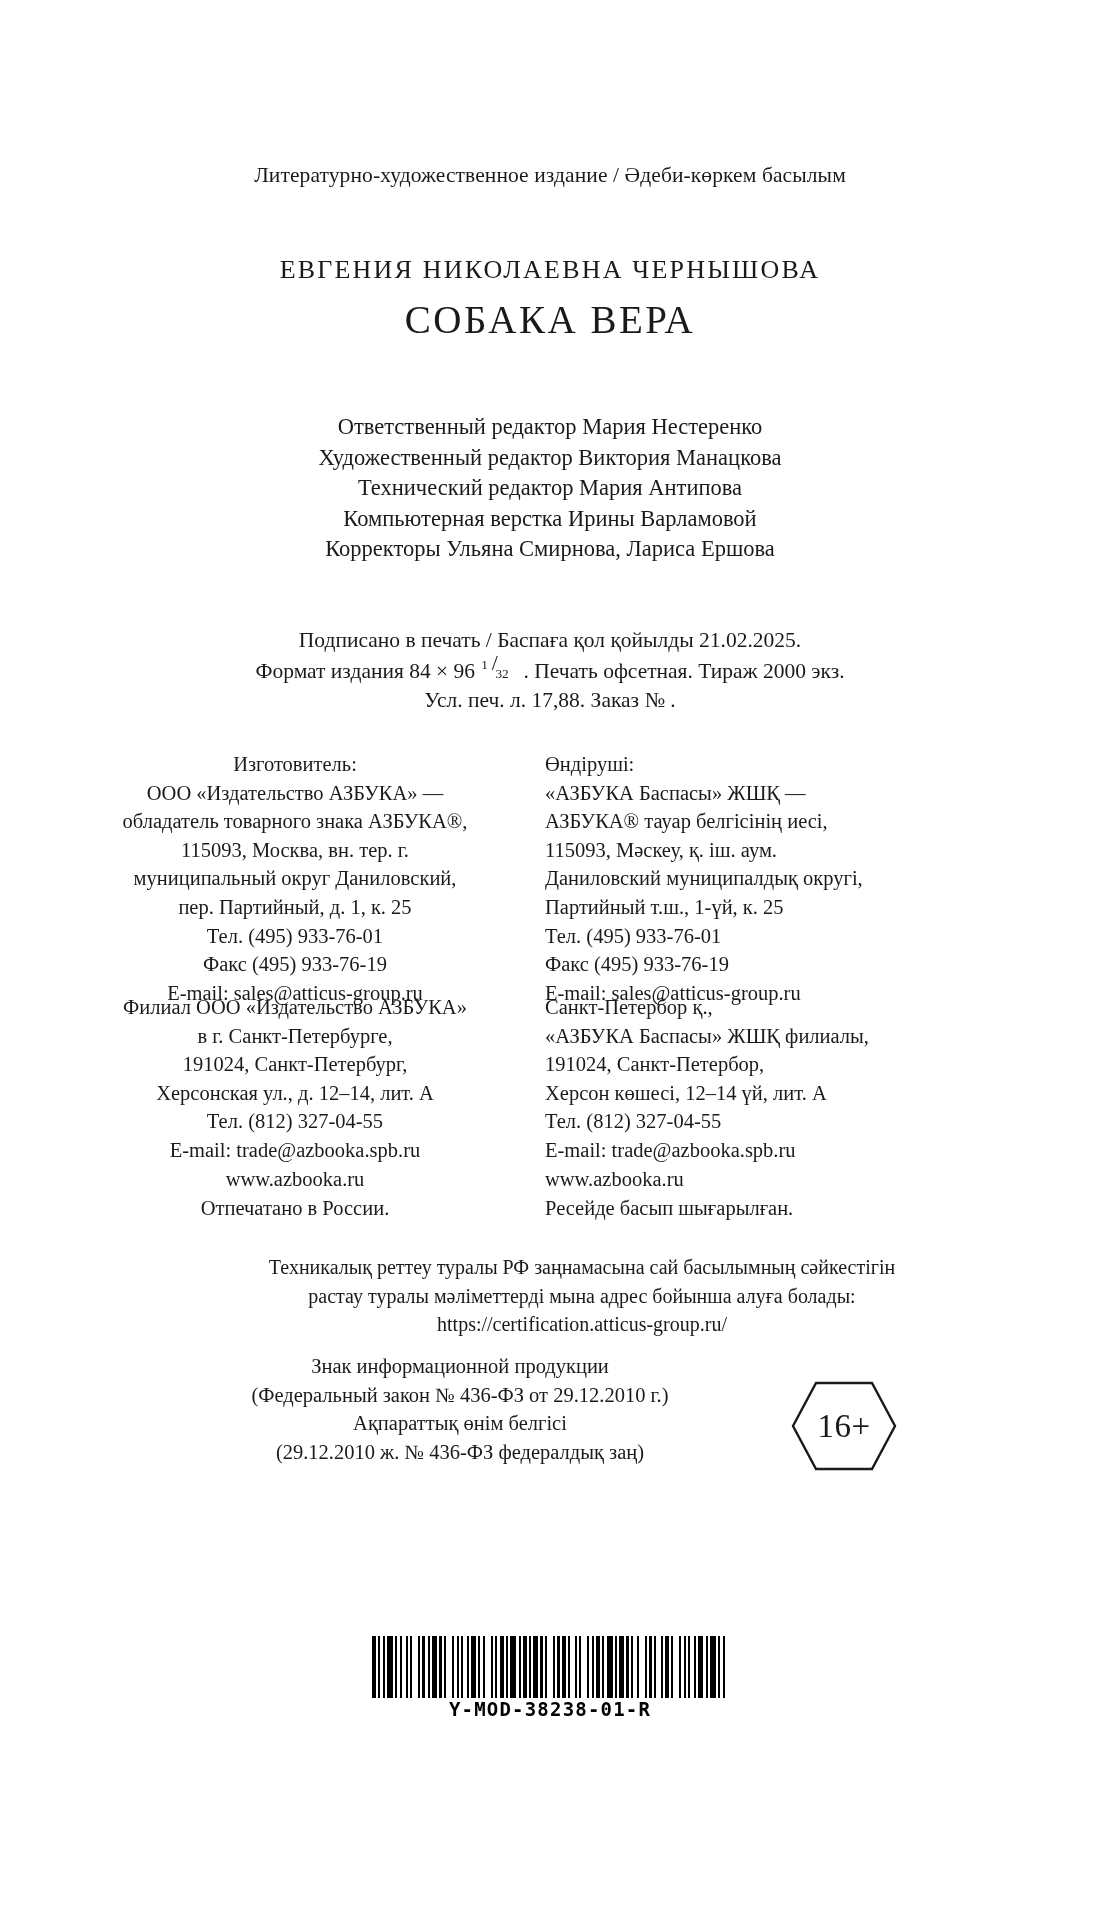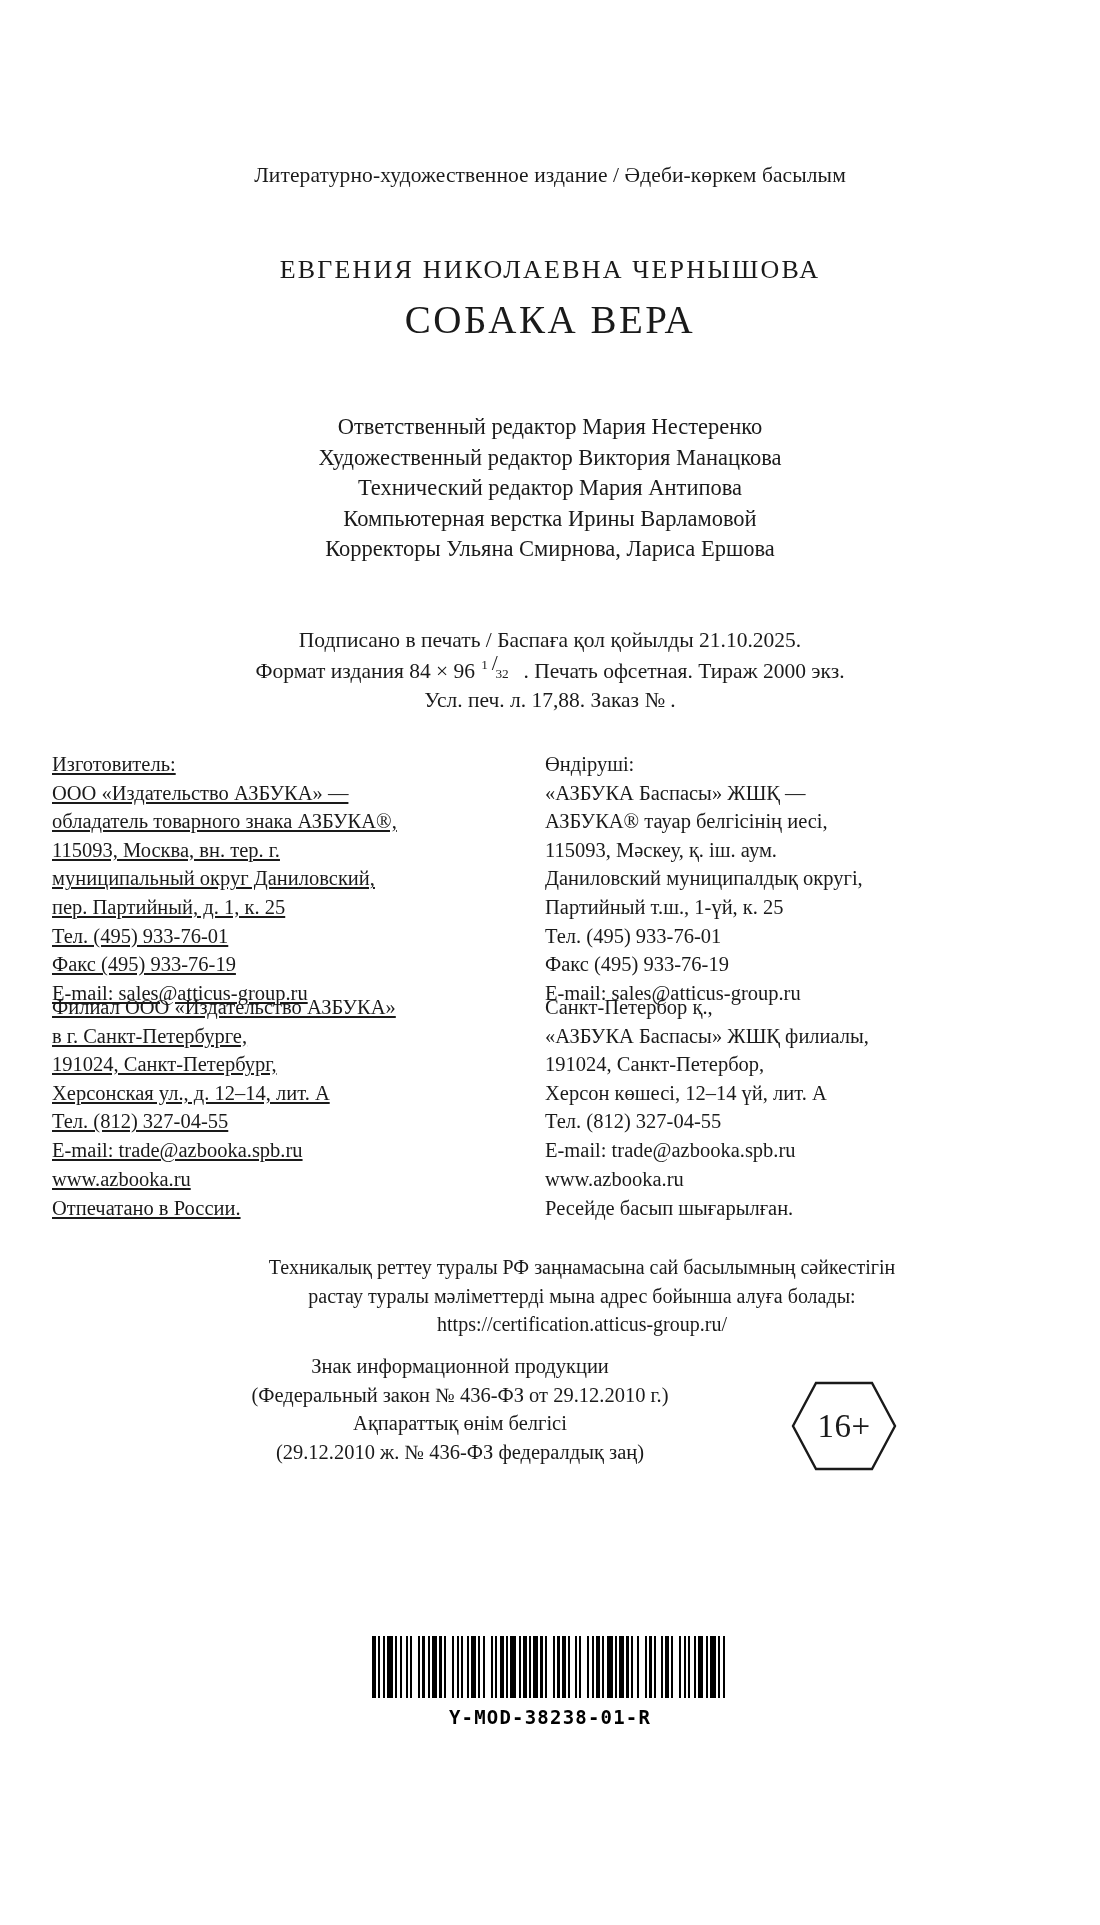--- a/index.html
+++ b/index.html
@@ -103,24 +103,23 @@
   
   .cols {
     position: absolute;
     left: 0;
     width: 1100px;
     font-size: 20.5px;
     line-height: 28.6px;
   }
   .cols .col-left {
     position: absolute;
-    left: 52px;
+    left: 60px;
     width: 470px;
-    text-align: left;
-    text-decoration: underline;
+    text-align: center;
   }
   .cols .col-right {
     position: absolute;
     left: 545px;
     width: 500px;
     text-align: left;
   }
   .cols div { white-space: nowrap; }
 
   #pub-block-1 { top: 750px; }
@@ -202,21 +201,20 @@
     font-size: 0;
     white-space: nowrap;
   }
   .barcode i {
     display: inline-block;
     height: 62px;
     background: #000000;
     vertical-align: top;
   }
   .barcode-text {
-    margin-top: 8px;
     font-family: "DejaVu Sans Mono", "Liberation Mono", monospace;
     font-size: 19px;
     font-weight: bold;
     letter-spacing: 1.2px;
     color: #000;
   }
 </style>
 </head>
 <body>
 
@@ -229,21 +227,21 @@
 
   <div class="credits">
     <div>Ответственный редактор Мария Нестеренко</div>
     <div>Художественный редактор Виктория Манацкова</div>
     <div>Технический редактор Мария Антипова</div>
     <div>Компьютерная верстка Ирины Варламовой</div>
     <div>Корректоры Ульяна Смирнова, Лариса Ершова</div>
   </div>
 
   <div class="imprint-meta">
-    <div>Подписано в печать / Баспаға қол қойылды 21.10.2025.</div>
+    <div>Подписано в печать / Баспаға қол қойылды 21.02.2025.</div>
     <div><span>Формат издания 84 × 96 </span><span class="frac"><span class="num">1</span><span class="bar">/</span><span class="den">32</span></span><span>. Печать офсетная. Тираж 2000 экз.</span></div>
     <div>Усл. печ. л. 17,88. Заказ №             .</div>
   </div>
 
   <div class="cols" id="pub-block-1">
     <div class="col-left">
       <div>Изготовитель:</div>
       <div>ООО «Издательство АЗБУКА» —</div>
       <div>обладатель товарного знака АЗБУКА®,</div>
       <div>115093, Москва, вн. тер. г.</div>

